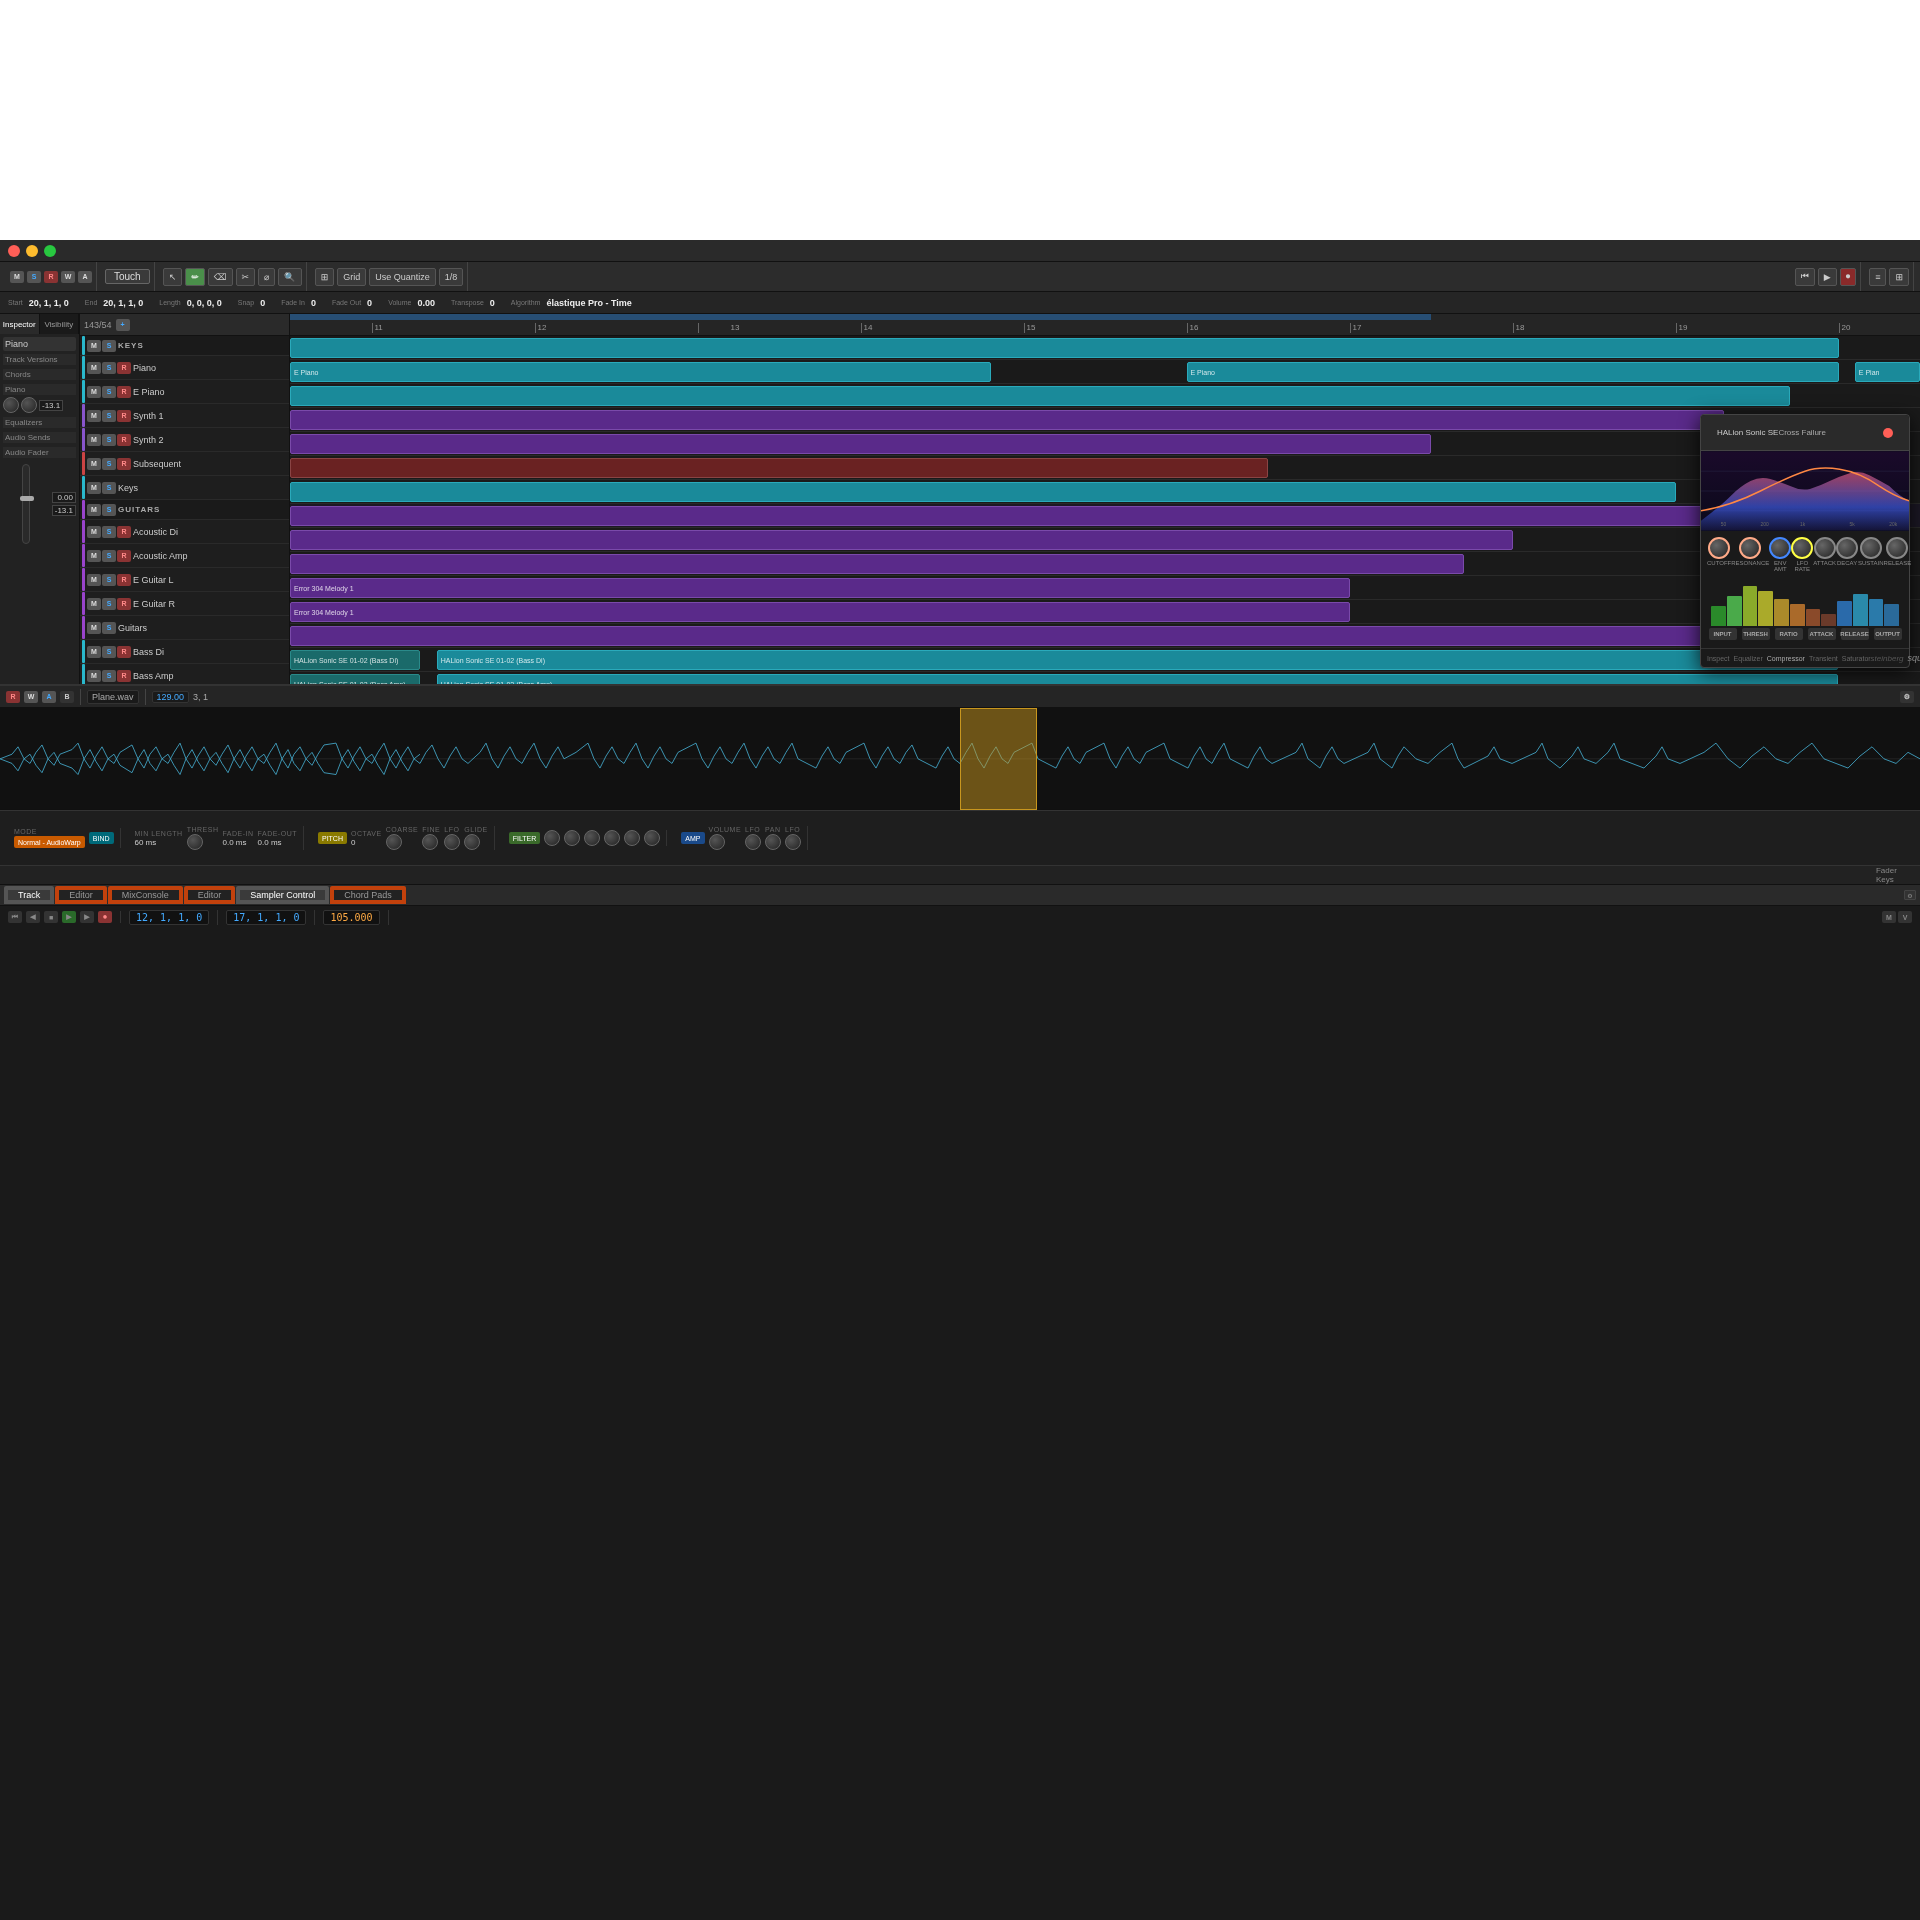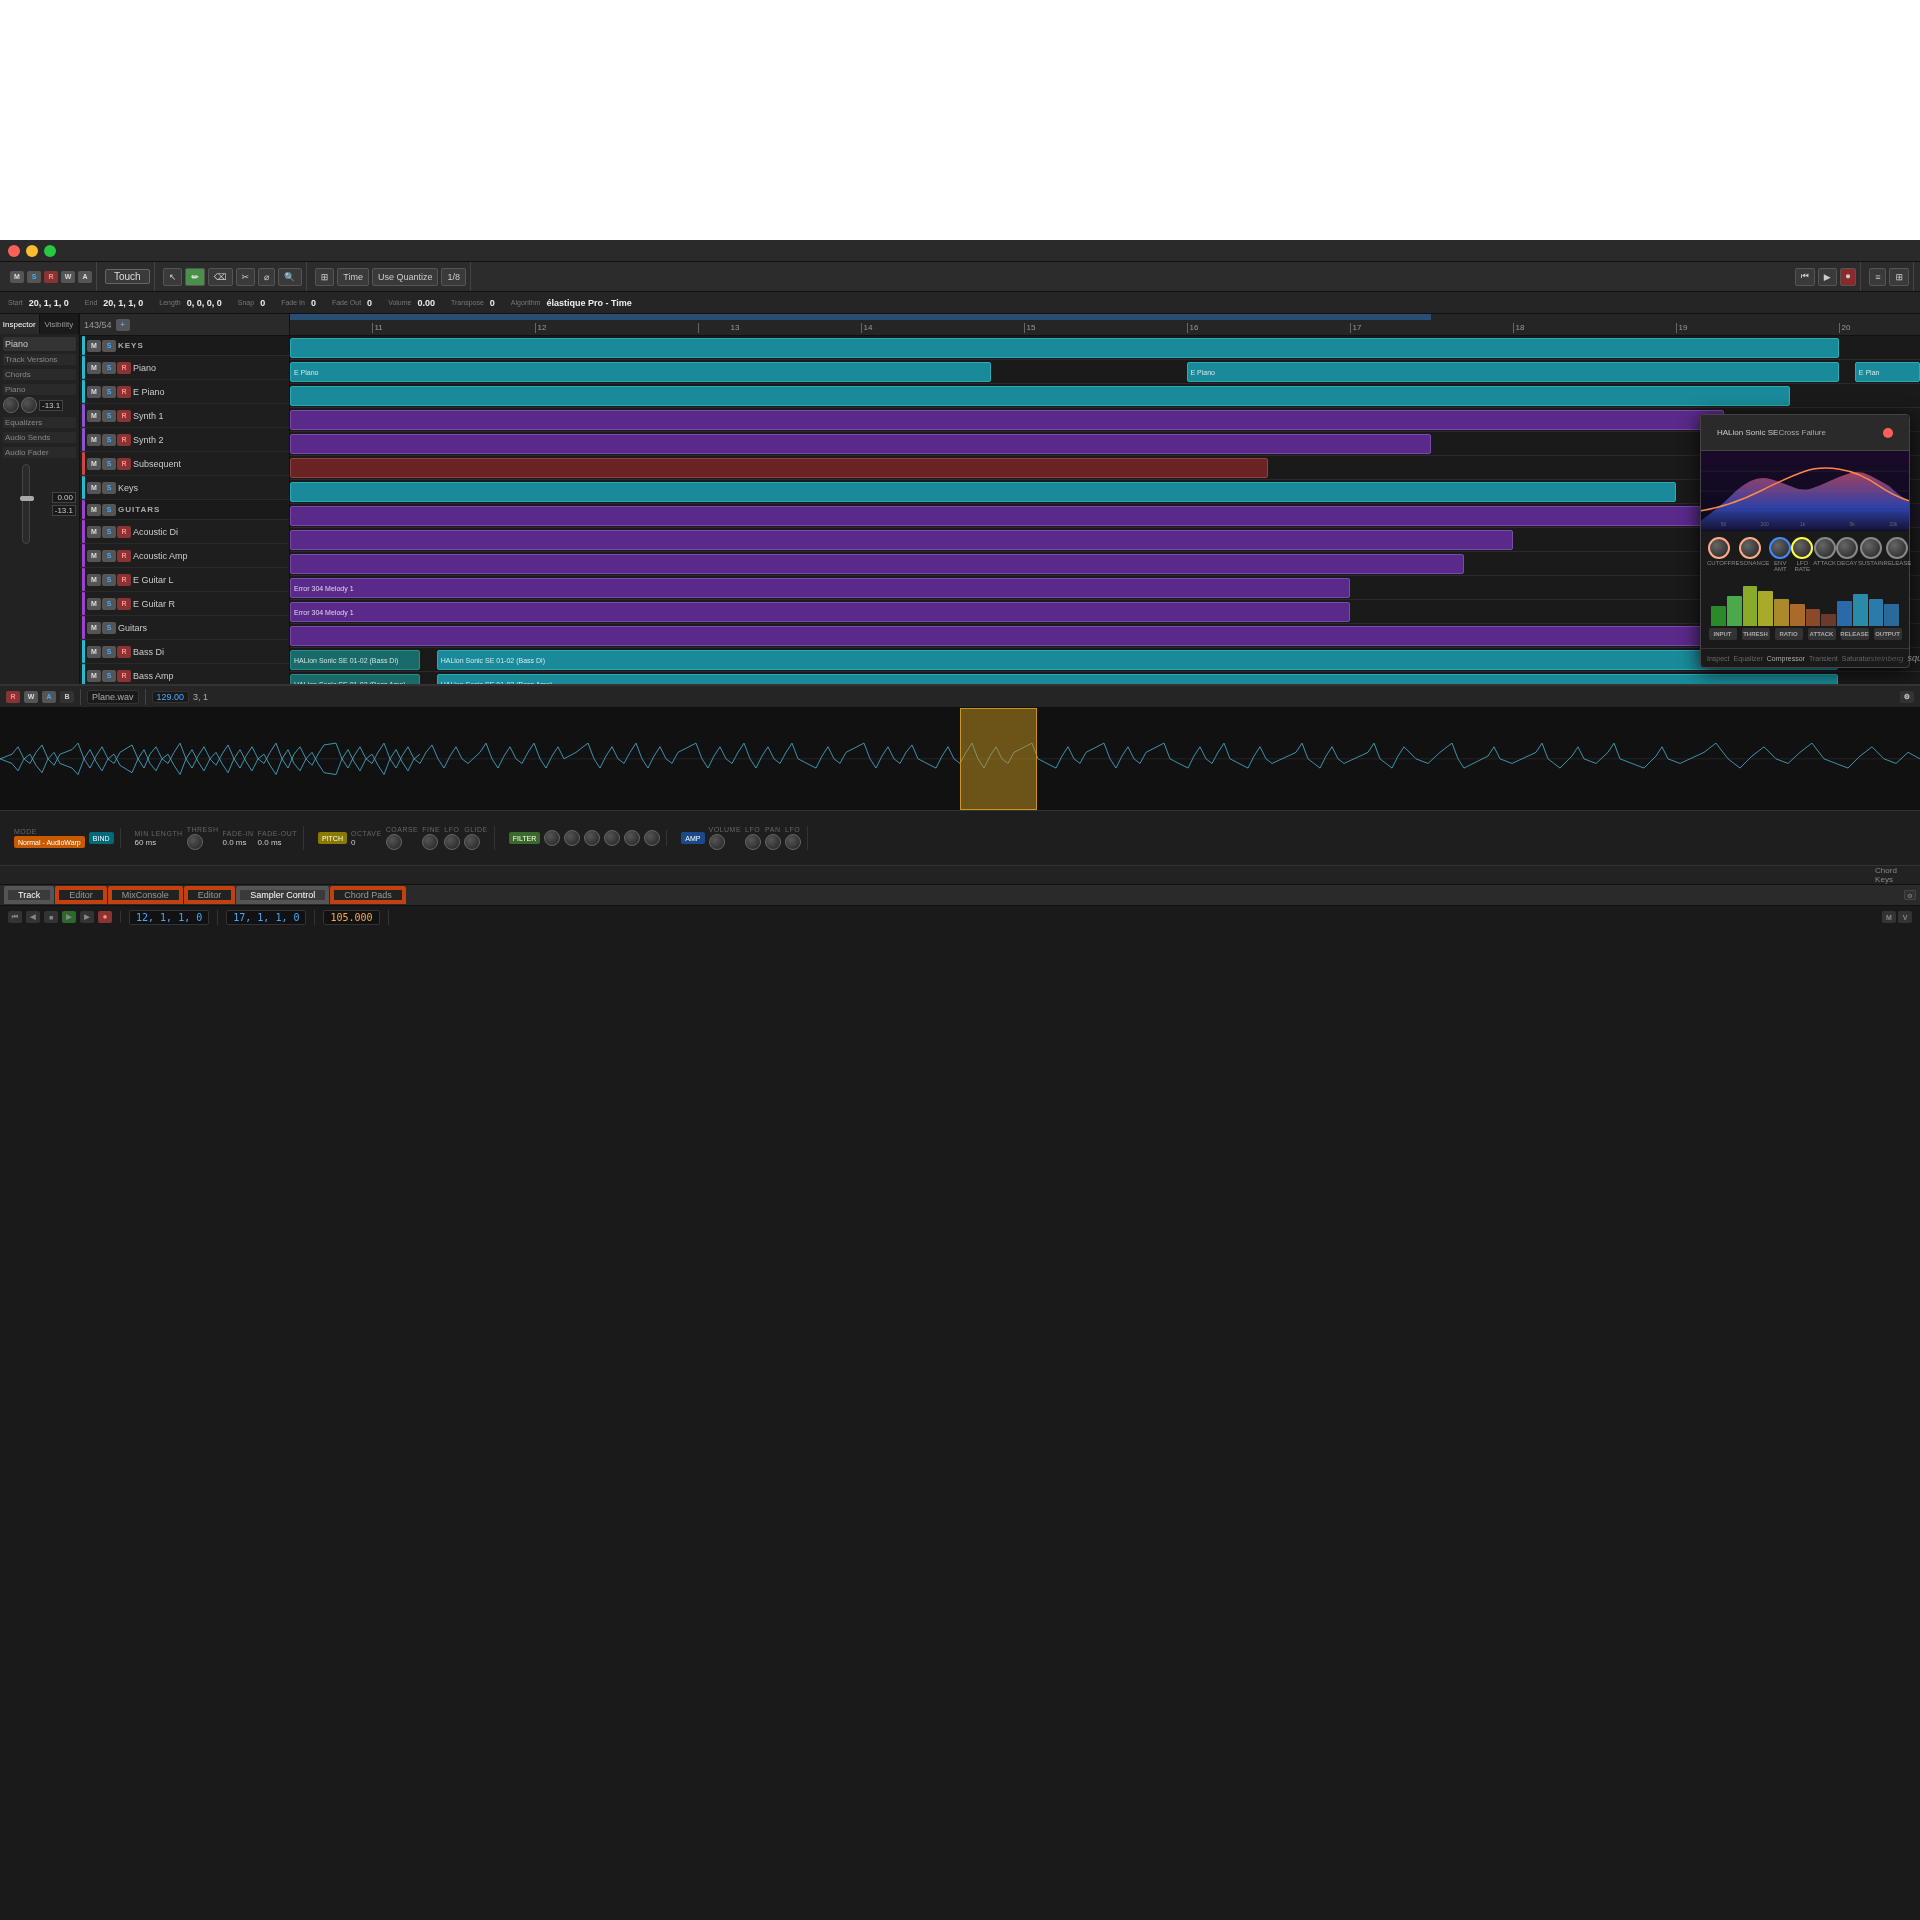--- a/index.html
+++ b/index.html
@@ -623,21 +623,21 @@
     <div class="toolbar-section">
       <div class="toolbar-btn">↖</div>
       <div class="toolbar-btn active">✏</div>
       <div class="toolbar-btn">⌫</div>
       <div class="toolbar-btn">✂</div>
       <div class="toolbar-btn">⌀</div>
       <div class="toolbar-btn">🔍</div>
     </div>
     <div class="toolbar-section">
       <div class="toolbar-btn">⊞</div>
-      <div class="toolbar-btn">Time</div>
+      <div class="toolbar-btn">Grid</div>
       <div class="toolbar-btn">Use Quantize</div>
       <div class="toolbar-btn">1/8</div>
     </div>
     <div style="flex:1;"></div>
     <div class="toolbar-section">
       <div class="toolbar-btn">⏮</div>
       <div class="toolbar-btn">▶</div>
       <div class="toolbar-btn red">⏺</div>
     </div>
     <div class="toolbar-section">
@@ -1246,21 +1246,21 @@
         </div>
       </div>
 
     </div>
 
     <div class="piano-keys">
       <svg width="100%" height="20" viewBox="0 0 1600 20" preserveAspectRatio="none">
         
         
       </svg>
-      <span style="font-size:8px;color:#888;">Chord Keys</span>
+      <span style="font-size:8px;color:#888;">Fader Keys</span>
     </div>
 
   </div>
 
   <div class="bottom-tabs">
     <div class="bottom-tab active">Track</div>
     <div class="bottom-tab">Editor</div>
     <div class="bottom-tab">MixConsole</div>
     <div class="bottom-tab">Editor</div>
     <div class="bottom-tab active">Sampler Control</div>

